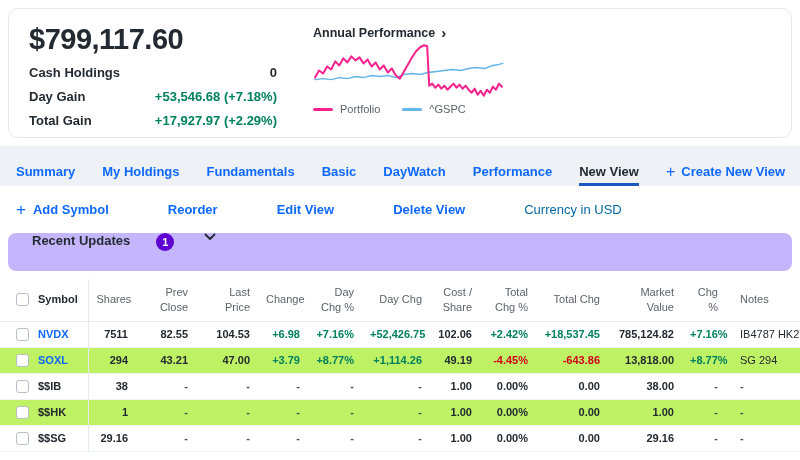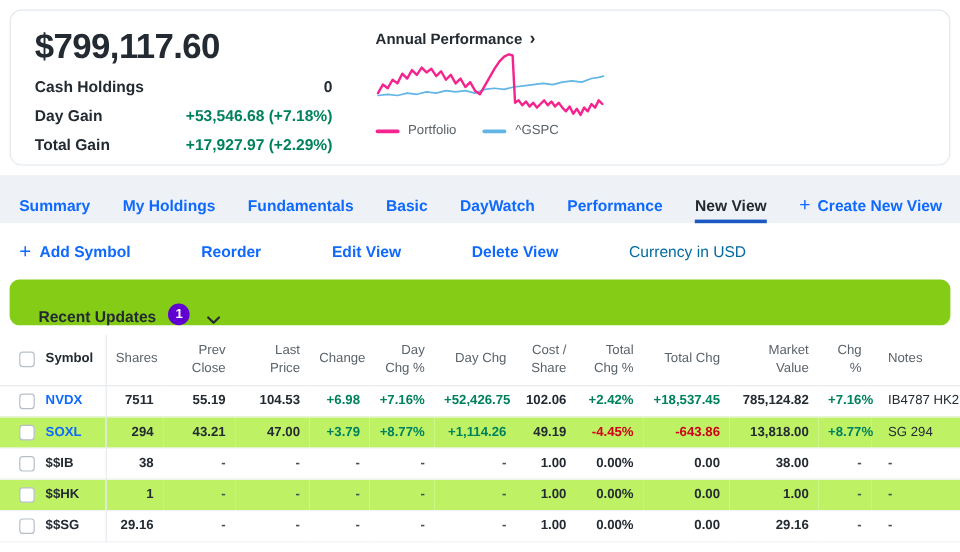--- a/index.html
+++ b/index.html
@@ -36,22 +36,22 @@
          border-bottom:3px solid transparent; padding-top:14px; cursor:pointer; white-space:nowrap; }
   .tab.active { color:#232a31; border-bottom-color:#1a59c2;align-items:center; }
   .tab .plus { font-size:16px; font-weight:400; margin-right:6px; line-height:1; }
   
   .toolbar { display:flex; align-items:center; padding:15px 16px 13px 16px; gap:59px; }
   .toolbar-link { color:#0f69ff; font-weight:700; font-size:13px; cursor:pointer; display:flex; align-items:center; white-space:nowrap; }
   .toolbar-link .plus { font-size:17px; font-weight:400; margin-right:7px; line-height:1; }
   .currency-note { color:#0369a1; font-size:13px; font-weight:500; }
   
   .recent-strip {
-    margin:2px 8px 0 8px; background:#84cc16; border-radius:8px; height:38px;
-    display:flex; align-items:flex-end; gap:10px; padding:0 24px;
+    margin:2px 8px 0 8px; background:#c4b5fd; border-radius:8px; height:38px;
+    display:flex; align-items:flex-start; gap:26px; padding:0 24px;
   }
   .recent-label { font-weight:700; font-size:13px; }
   .badge { width:18px; height:18px; border-radius:50%; background:#6001d2; color:#fff;
            font-size:11px; font-weight:700; display:flex; align-items:center; justify-content:center; }
   .chev-down { margin-left:4px; cursor:pointer; display:flex; align-items:center; }
   
   .table-wrap { margin-top:8px; }
   table { width:100%; border-collapse:collapse; table-layout:fixed; font-size:11px; }
   th, td { padding:6px 8px; text-align:right; white-space:nowrap; overflow:visible; }
   thead th { color:#5b636a; font-weight:400; font-size:11px; line-height:1.35;
@@ -211,21 +211,21 @@
       </thead>
     <tbody id="tbody">
         <tr>
           <td class="cell-symbol">
             <span class="symbol-inner">
               <span class="cb"></span>
               <span class="sym-link">NVDX</span>
             </span>
           </td>
           <td>7511</td>
-          <td>55.19</td>
+          <td>82.55</td>
           <td class="price">104.53</td>
           <td class="pos">+6.98</td>
           <td class="pos">+7.16%</td>
           <td class="pos">+52,426.75</td>
           <td>102.06</td>
           <td class="pos">+2.42%</td>
           <td class="pos">+18,537.45</td>
           <td class="value">785,124.82</td>
           <td class="pos">+7.16%</td>
           <td class="note cell-notes">IB4787 HK2724</td>

